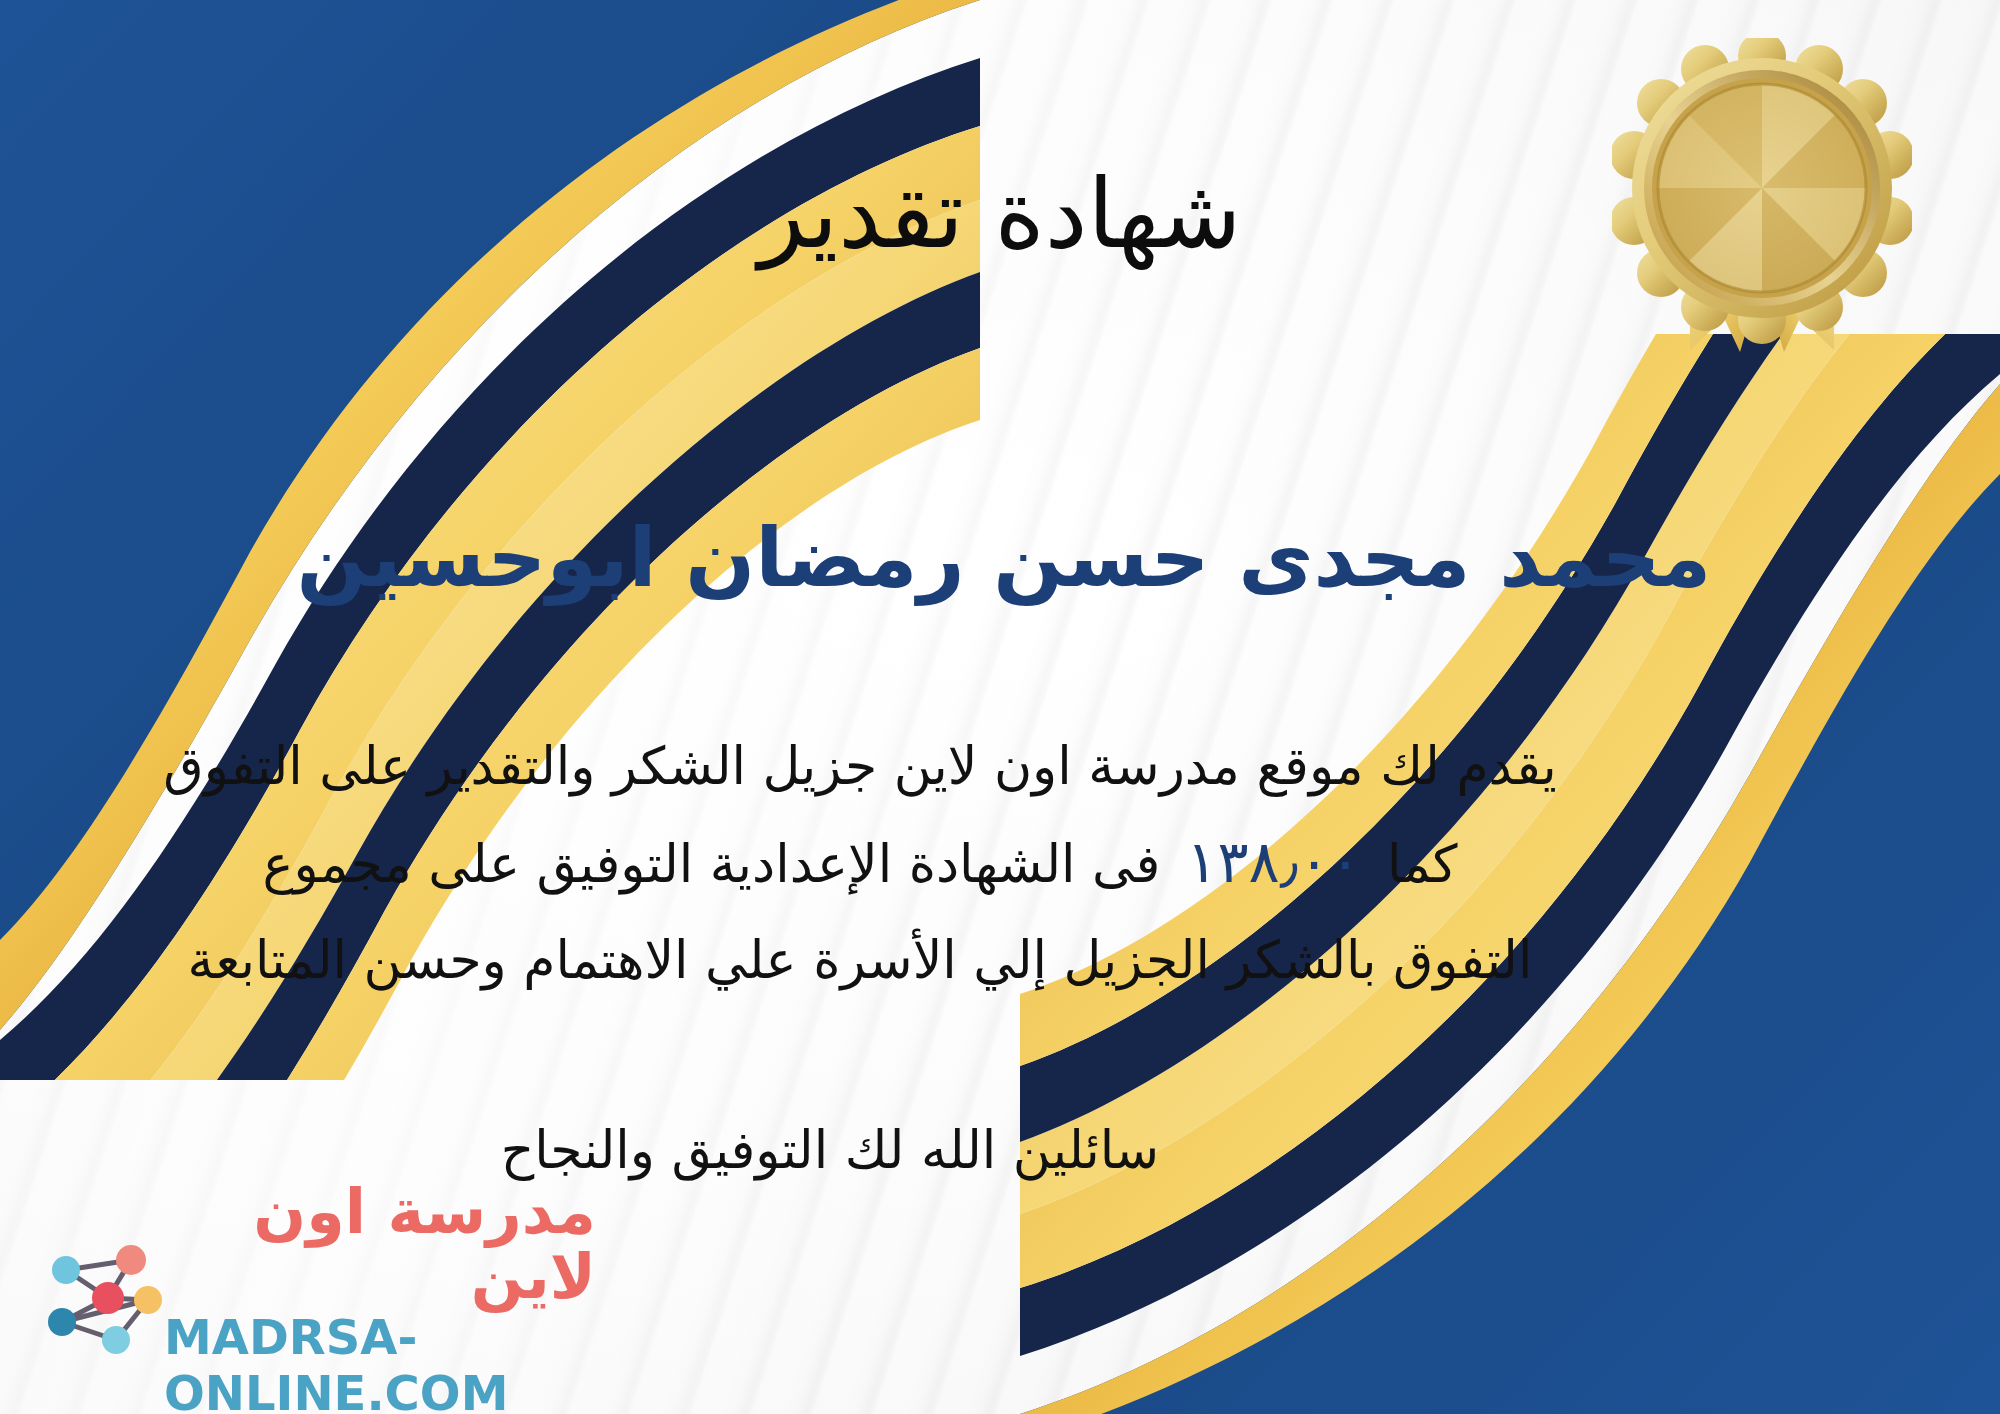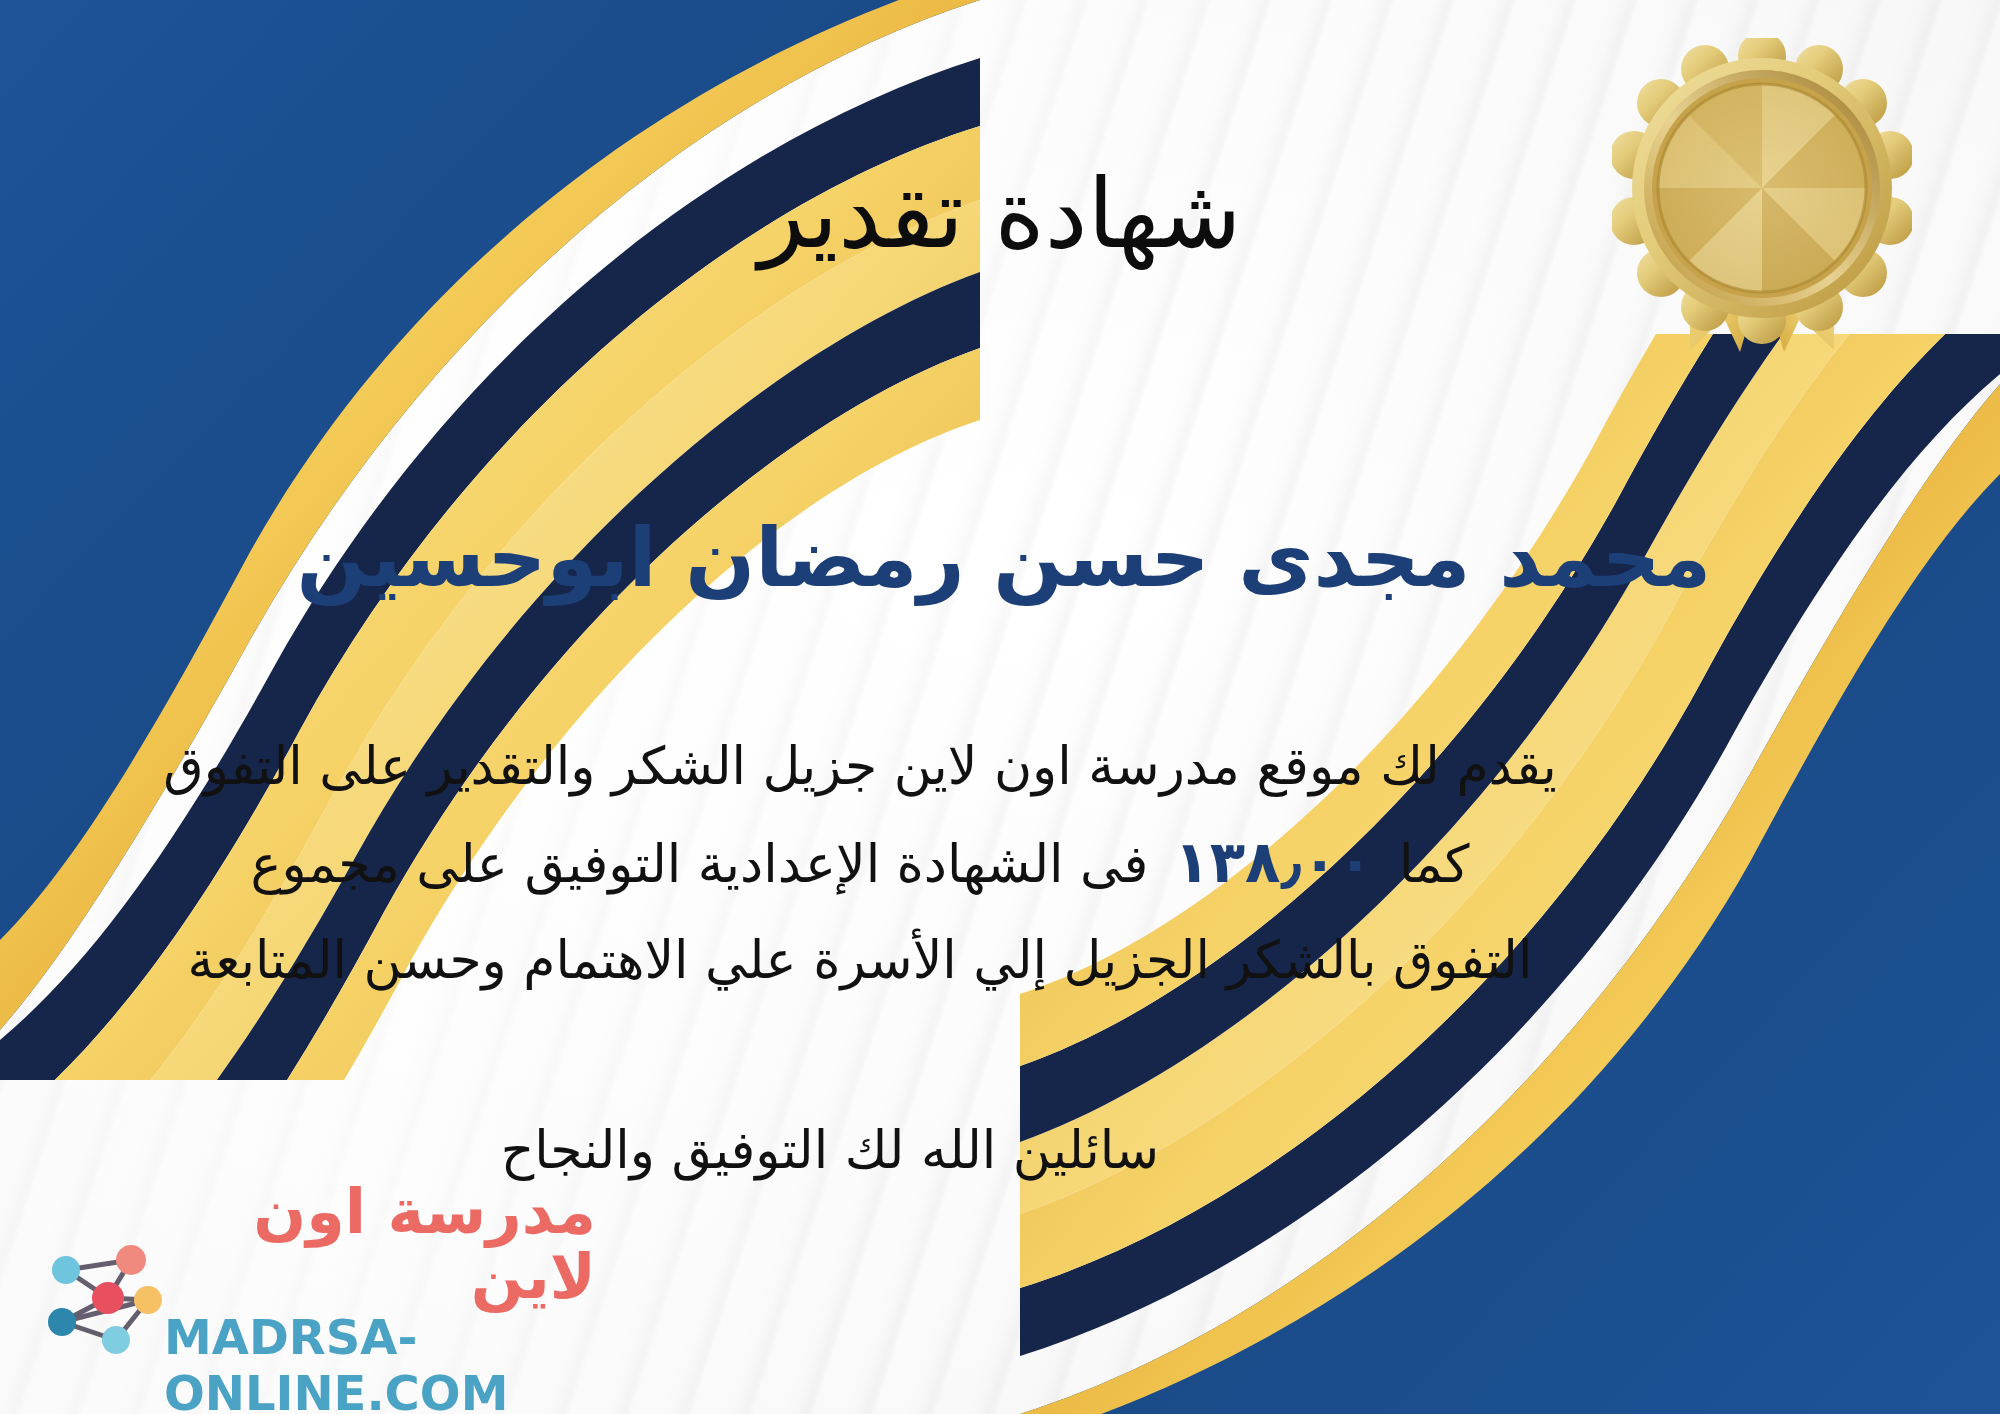--- a/index.html
+++ b/index.html
@@ -104,21 +104,21 @@
   }
   .body-line {
     font-size: 52px;
     line-height: 96px;
     font-weight: 400;
     white-space: nowrap;
     letter-spacing: 0px;
   }
   .score {
     color: #1d3f77;
-    font-weight: 700;
+    font-weight: 400;
     font-size: 58px;
     padding: 0 26px;
   }
   .closing-line {
     position: absolute;
     top: 1120px;
     left: 0;
     width: 1660px;
     text-align: center;
     direction: rtl;

